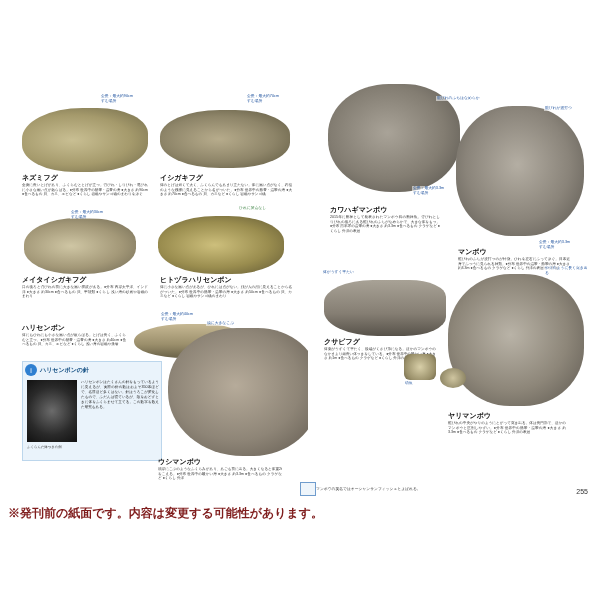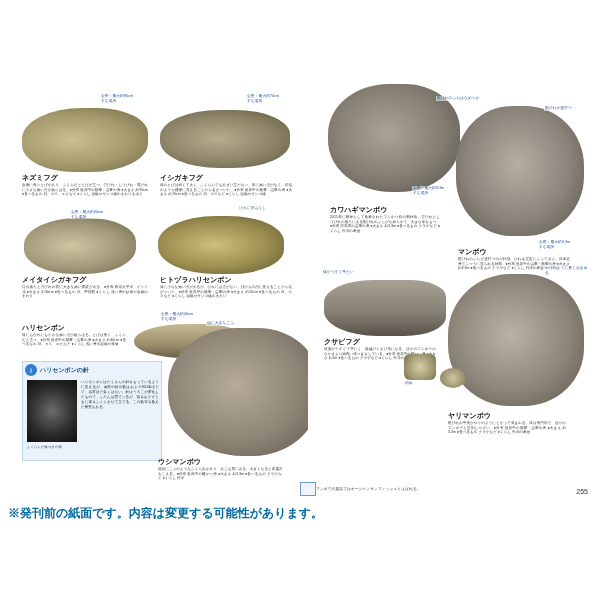--- a/index.html
+++ b/index.html
@@ -169,21 +169,21 @@
 
   
   .notice{
     position:absolute;
     left:8px; top:500px;
     width:584px;height:26px;
     background:#ffffff;
     display:flex;align-items:center;
   }
   .notice .txt{
-    font-size:12px;font-weight:bold;color:#0369a1;
+    font-size:12px;font-weight:bold;color:#7f1d1d;
     letter-spacing:0px;
   }
   .page-num{
     position:absolute;
     right:12px;top:488px;
     font-size:7px;color:#333;
   }
   .footnote{
     position:absolute;
     left:316px;top:486px;

